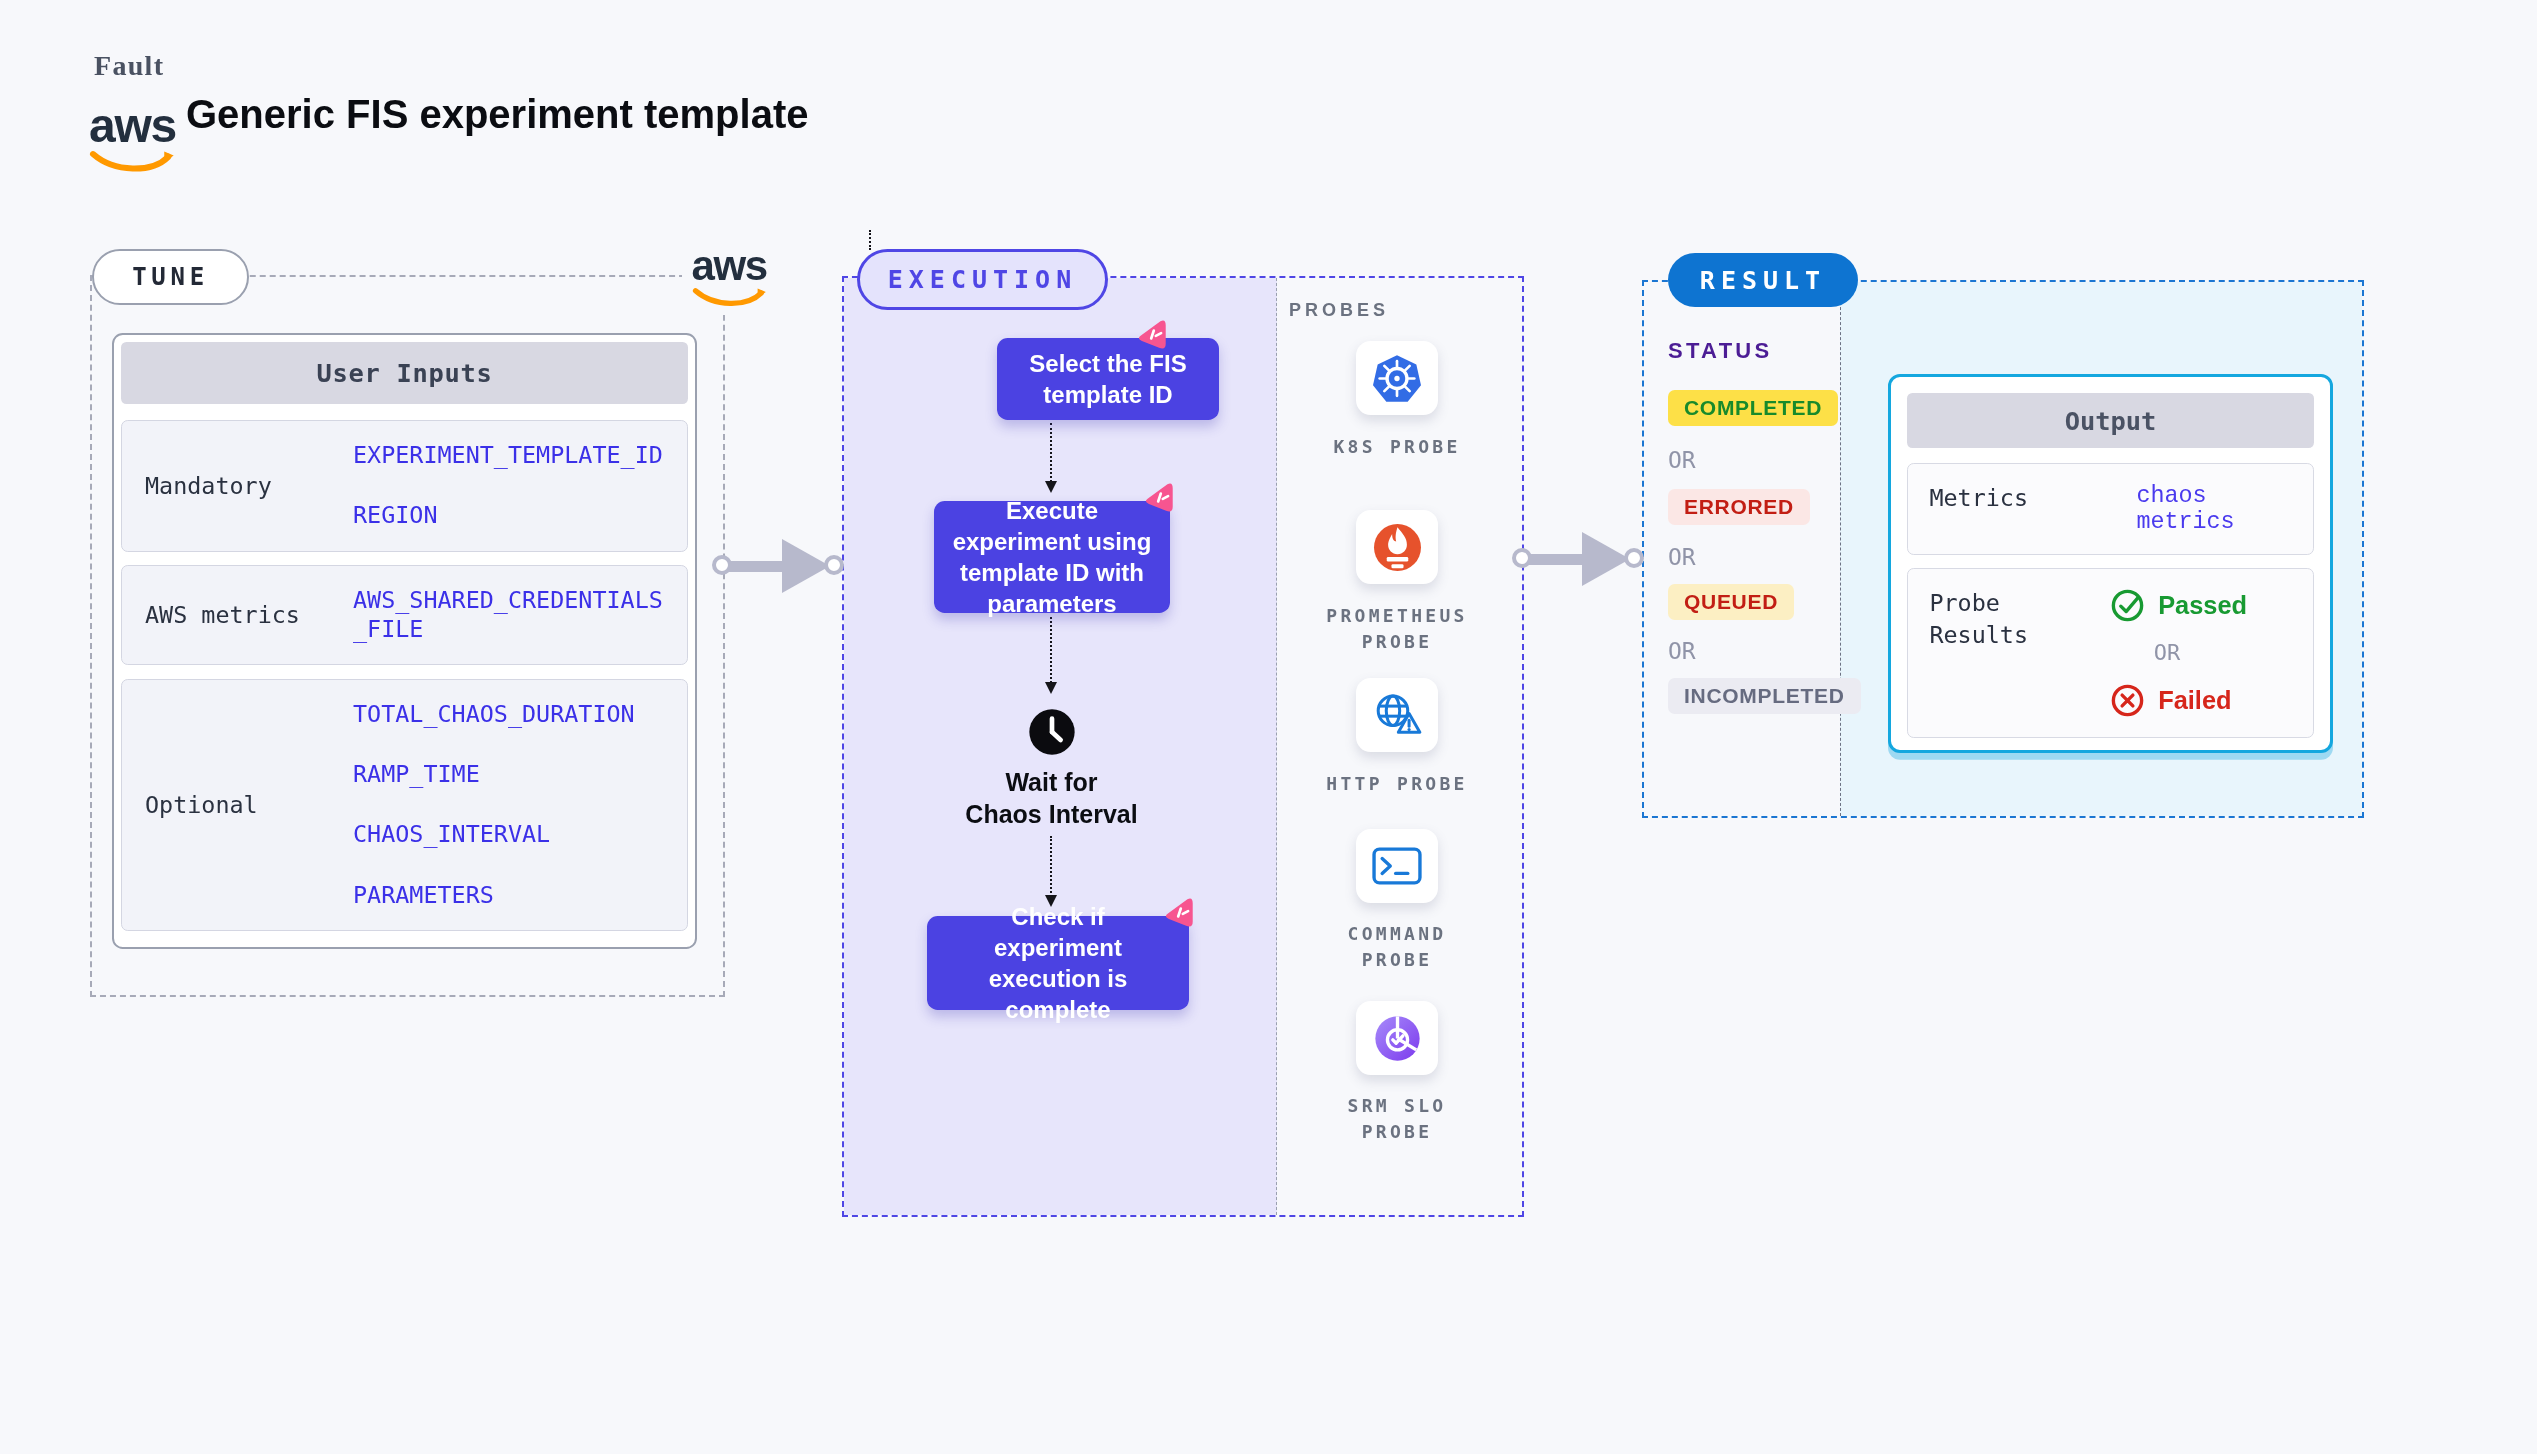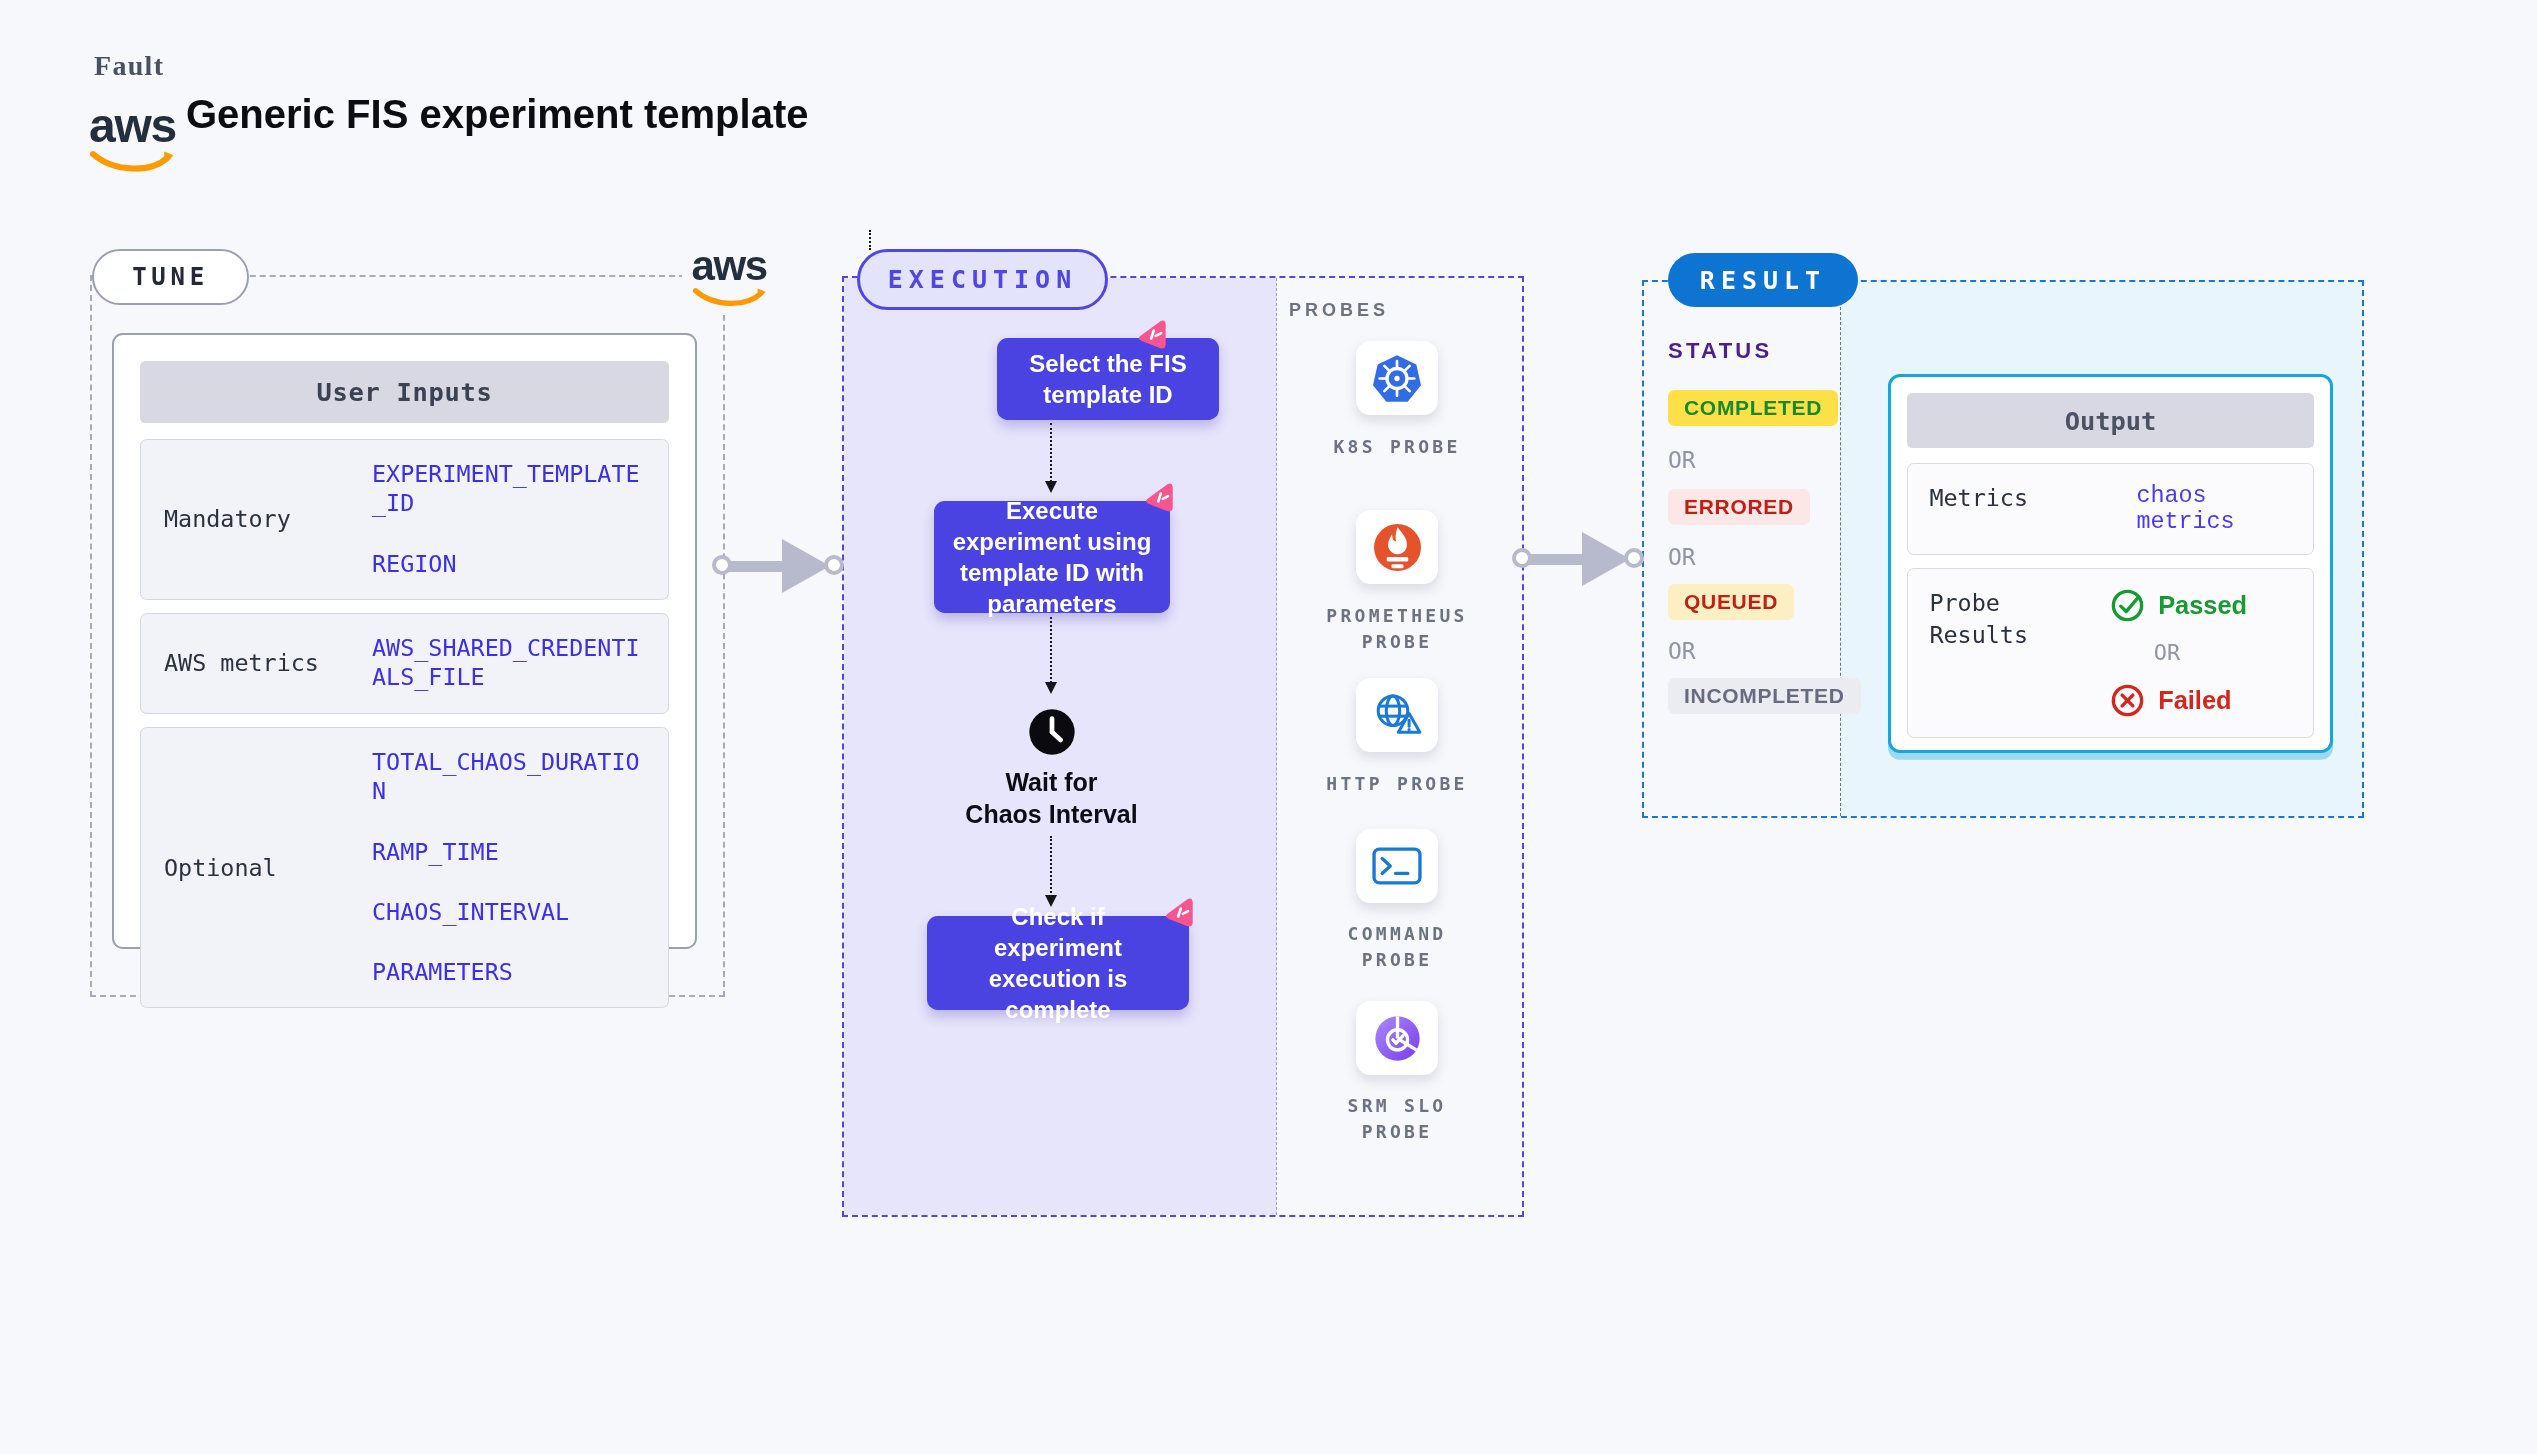--- a/index.html
+++ b/index.html
@@ -24,21 +24,21 @@
              border:2.7px solid #9aa0af;color:#232936;font-size:24px;letter-spacing:4.7px;}
   .pill-exec{left:857px;top:249px;width:245px;height:55px;background:#e4e3fc;
              border:3.3px solid #4f46e5;color:#4f46e5;font-size:25px;letter-spacing:6px;}
   .pill-result{left:1668px;top:253px;width:190px;height:54px;background:#0e74d1;
              color:#ffffff;font-size:25px;letter-spacing:6px;}
 
   
   .tune-box{position:absolute;left:90px;top:275px;width:631px;height:718px;
             border:2px dashed #a7aab8;}
   .ui-card{position:absolute;left:112px;top:333px;width:585px;height:616px;background:#ffffff;
-           border:2.7px solid #9aa0af;border-radius:10.7px;padding:26px;box-sizing:border-box;}
+           border:2.7px solid #9aa0af;border-radius:10.7px;padding:7px;box-sizing:border-box;}
   .ui-head{background:#d8d8e2;border-radius:5.4px;height:62px;display:flex;align-items:center;
            justify-content:center;font-family:"DejaVu Sans Mono",monospace;font-weight:bold;
            font-size:25.4px;color:#3a4254;letter-spacing:0.7px;margin-bottom:16px;}
   .ui-row{background:#f2f3f9;border:1.3px solid #d4d6e2;border-radius:6.7px;display:flex;
           padding:20px 23px;margin-bottom:13.4px;box-sizing:border-box;align-items:center;}
   .ui-row-label{width:208px;flex:none;font-family:"DejaVu Sans Mono",monospace;
                 font-size:23.4px;color:#2a3140;}
   .ui-row-vals{width:311px;display:flex;flex-direction:column;row-gap:31px;}
   .ui-val{font-family:"DejaVu Sans Mono",monospace;font-size:23.4px;color:#3b30e8;
           word-break:break-all;line-height:1.25;}

